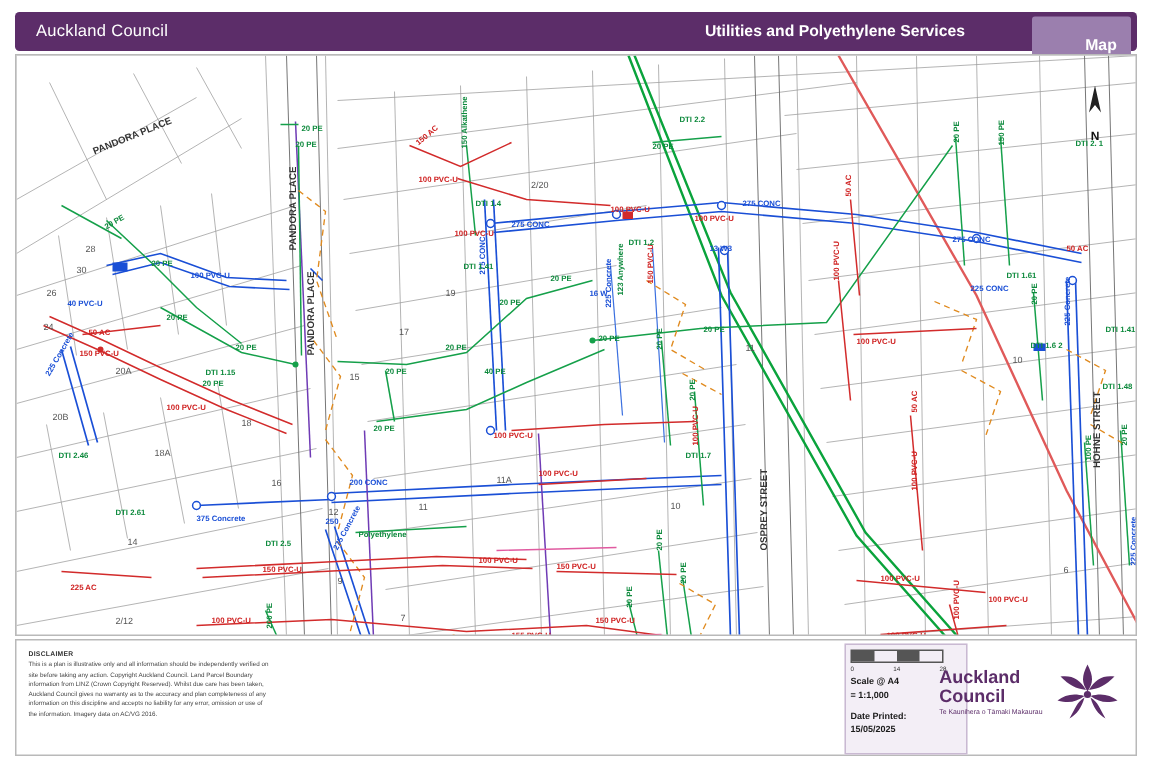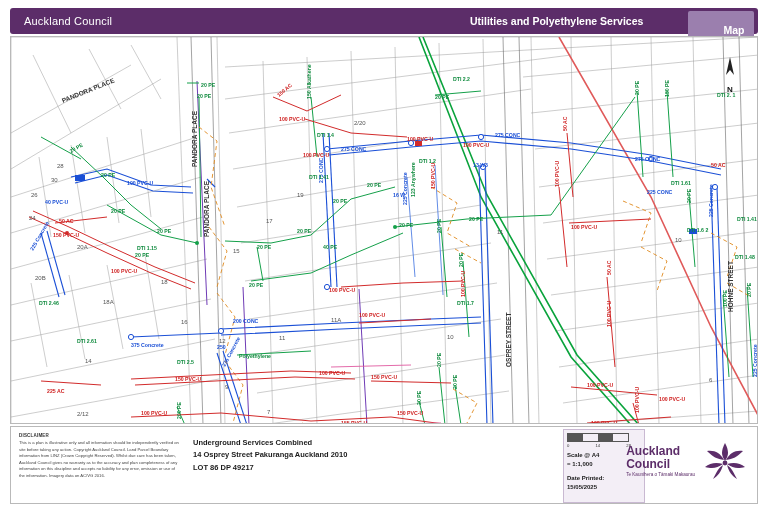--- a/index.html
+++ b/index.html
@@ -490,25 +490,20 @@
     </div>
   </div>
 
   <div class="footer">
 
     <div class="disclaimer">
       <div class="disclaimer-title">DISCLAIMER</div>
       <div class="disclaimer-body">This is a plan is illustrative only and all information should be independently verified on site before taking any action. Copyright Auckland Council. Land Parcel Boundary information from LINZ (Crown Copyright Reserved). Whilst due care has been taken, Auckland Council gives no warranty as to the accuracy and plan completeness of any information on this discipline and accepts no liability for any error, omission or use of the information. Imagery data on AC/VG 2016.</div>
     </div>
 
-    <div class="titleblock">
-      <div>Underground Services Combined</div>
-      <div>14 Osprey Street Pakuranga Auckland 2010</div>
-      <div>LOT 86 DP 49217</div>
-    </div>
 
     <div class="scale-panel"></div>
     <div class="scalebox">
       <div class="scalebar">
         <i class="on"></i>
           <i></i>
           <i class="on"></i>
           <i></i>
       </div>
       <div class="scale-nums">

